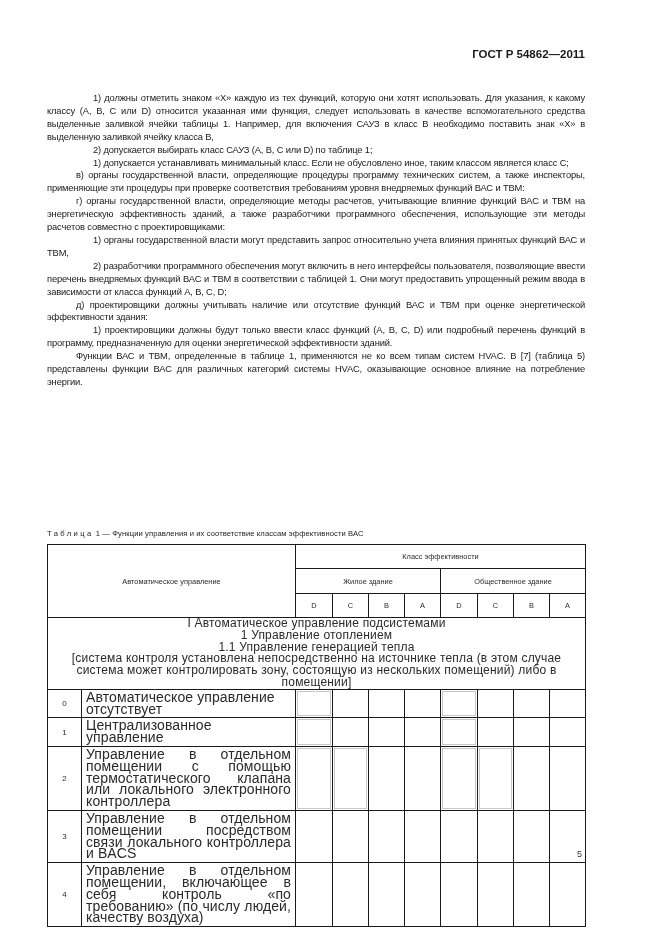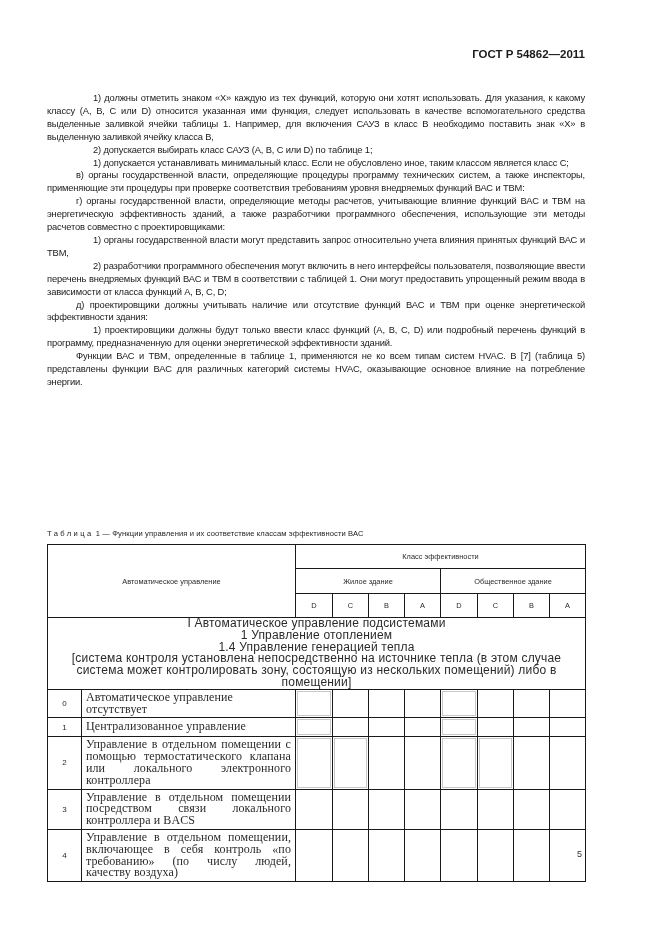--- a/index.html
+++ b/index.html
@@ -11,21 +11,21 @@
   .body-text p { margin: 0; }
   .ind1 { text-indent: 46px; }
   .ind2 { text-indent: 29px; }
   .table-caption { position: absolute; left: 47px; top: 529px; font-size: 7.6px; letter-spacing: 0.1px; color: #222; text-align: right; }
   .table-caption .spaced { letter-spacing: 2.4px; }
   table.main { position: absolute; left: 47px; top: 544px; border-collapse: collapse; table-layout: fixed;
                font-size: 7.4px; color: #2a2a2a; }
   table.main td { border: 1px solid #1a1a1a; padding: 0; text-align: center; vertical-align: middle; }
   .thick-bottom td { border-bottom: 2px solid #111; }
   .section td { line-height: 11.8px; padding: 2px 4px; font-size: 12px; letter-spacing: 0.2px; }
-  .desc { text-align: justify !important; padding: 2px 4px !important; line-height: 11.8px; font-size: 12px; letter-spacing: 0.1px; font-family: Liberation Serif, serif; }
+  .desc { text-align: justify !important; padding: 2px 4px !important; line-height: 11.8px; font-size: 14px; letter-spacing: 0.1px; }
   .desc.single { text-align: left !important; }
   .num { font-size: 8px; }
   .cls-cell { position: relative; }
   .cls-cell.shaded::after { content: ""; position: absolute; left: 1px; top: 1px; right: 1px; bottom: 1px;
                             border: 1px solid #c8c8c8; pointer-events: none; }
   .page-number { position: absolute; left: 577px; top: 849px; font-size: 9px; color: #333; }
 </style>
 </head>
 <body>
 
@@ -79,21 +79,21 @@
     <td>A</td>
     <td>D</td>
     <td>C</td>
     <td>B</td>
     <td>A</td>
   </tr>
   <tr class="section" style="height:60px">
     <td colspan="10">
       <div>I  Автоматическое управление подсистемами</div>
       <div>1  Управление отоплением</div>
-      <div>1.4  Управление генерацией тепла</div>
+      <div>1.1  Управление генерацией тепла</div>
       <div>[система контроля установлена непосредственно на источнике тепла (в этом случае система может контролировать зону, состоящую из нескольких помещений) либо в помещении]</div>
     </td>
   </tr>
   <tr style="height:18px">
     <td class="num">0</td>
     <td class="desc single">Автоматическое управление отсутствует</td>
     <td class="cls-cell shaded"></td>
     <td class="cls-cell"></td>
     <td class="cls-cell"></td>
     <td class="cls-cell"></td>

